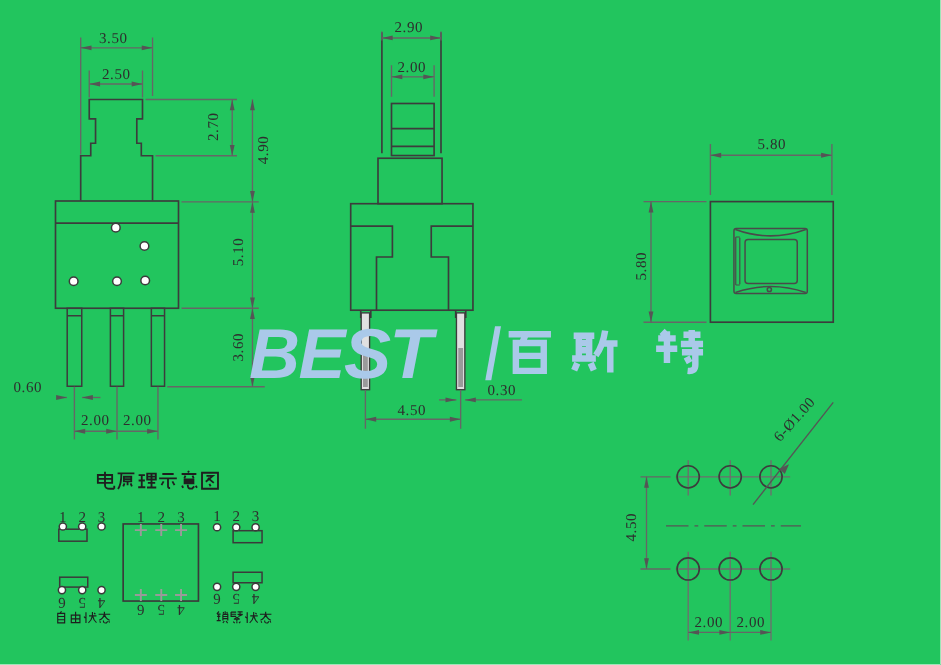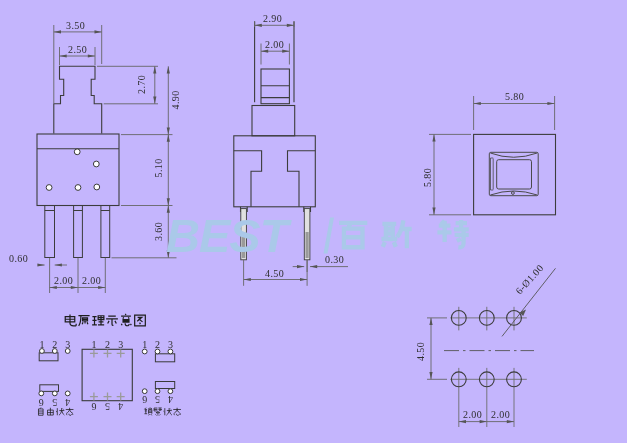--- a/index.html
+++ b/index.html
@@ -1,16 +1,16 @@
 <!DOCTYPE html>
 <html><head>
 <meta charset="utf-8">
 <style>
 html,body{margin:0;padding:0;background:#ffffff;}
-#page{position:relative;width:627px;height:443px;background:#c4b5fd;overflow:hidden;}
+#page{position:relative;width:627px;height:443px;background:#22c55e;overflow:hidden;}
 text{font-family:"Liberation Serif",serif;fill:#2e2e2e;}
 .wm{font-family:"Liberation Sans",sans-serif !important;font-weight:bold;font-style:italic;font-size:47px;letter-spacing:-1px;fill:#aac9e9 !important;}
 .dim{font-size:10px;letter-spacing:0.4px;}
 .num{font-size:10px;}
 </style>
 </head>
 <body>
 <div id="page">
 <svg width="627" height="443" viewBox="0 0 627 443">
 <defs>

